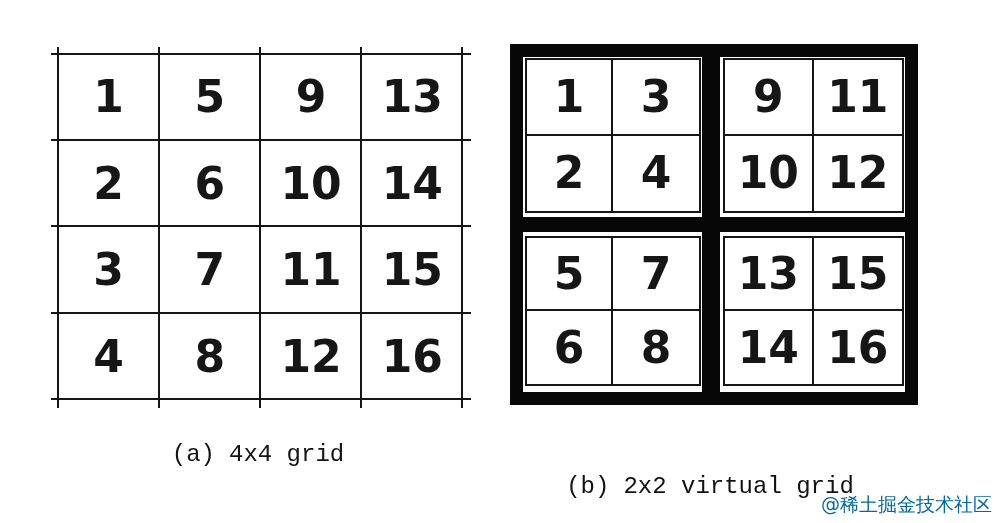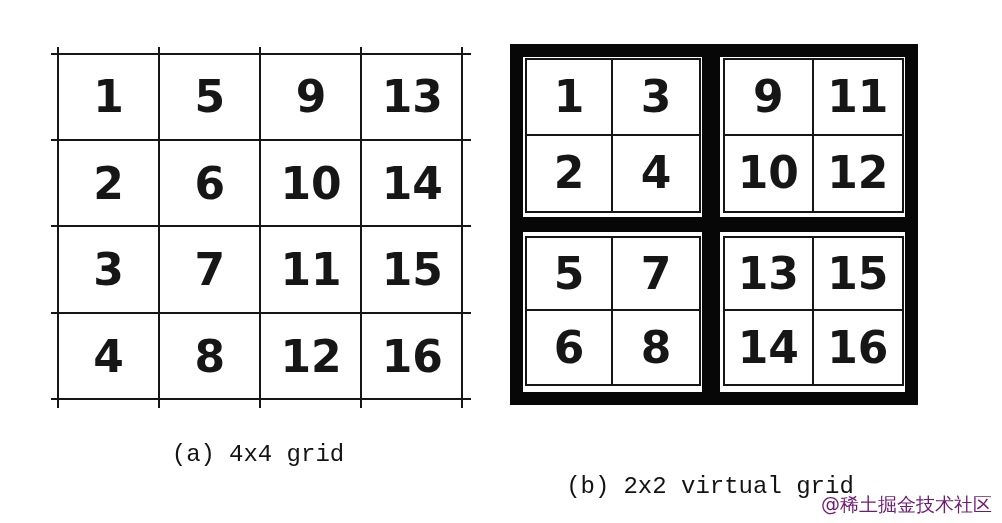--- a/index.html
+++ b/index.html
@@ -70,21 +70,21 @@
     font-size: 24px; color: #131313;
     text-align: center; white-space: nowrap;
   }
   .cap-a { left: 38px;  width: 440px; }
   .cap-b { left: 500px; width: 420px; margin-top: 32px; }
   .cap-label { margin-right: 14px; }
 
   
   .watermark {
     position: absolute; right: 10px; bottom: 5px;
-    font-size: 19px; color: #701a75;
+    font-size: 19px; color: #0369a1;
     font-family: "DejaVu Sans", sans-serif;
   }
 </style>
 </head>
 <body>
 
 <div class="canvas">
 
   <div>
     <div class="hline h0"></div>

